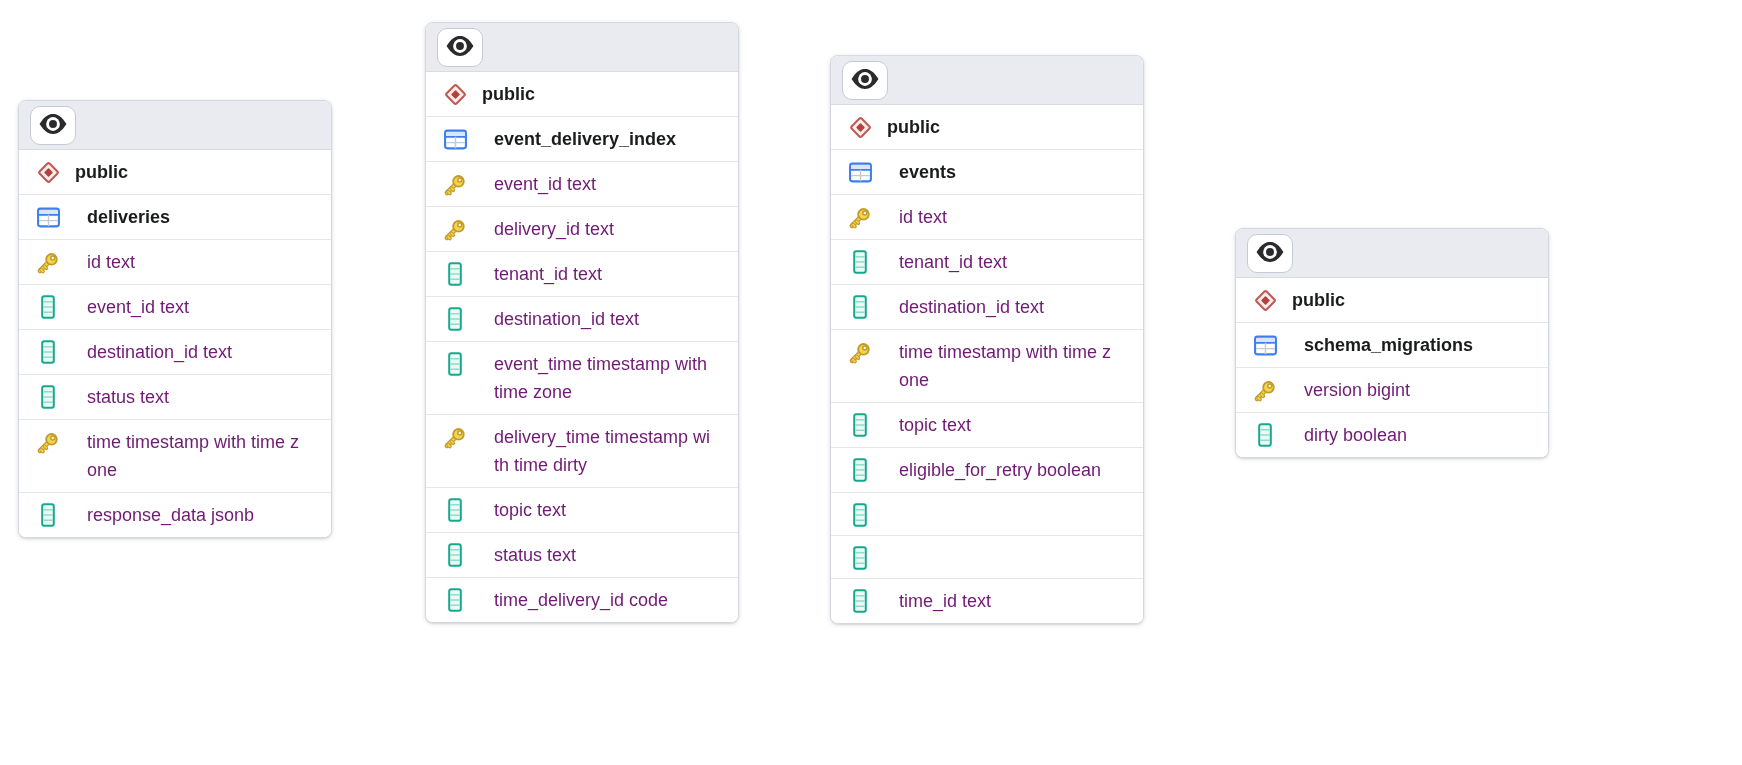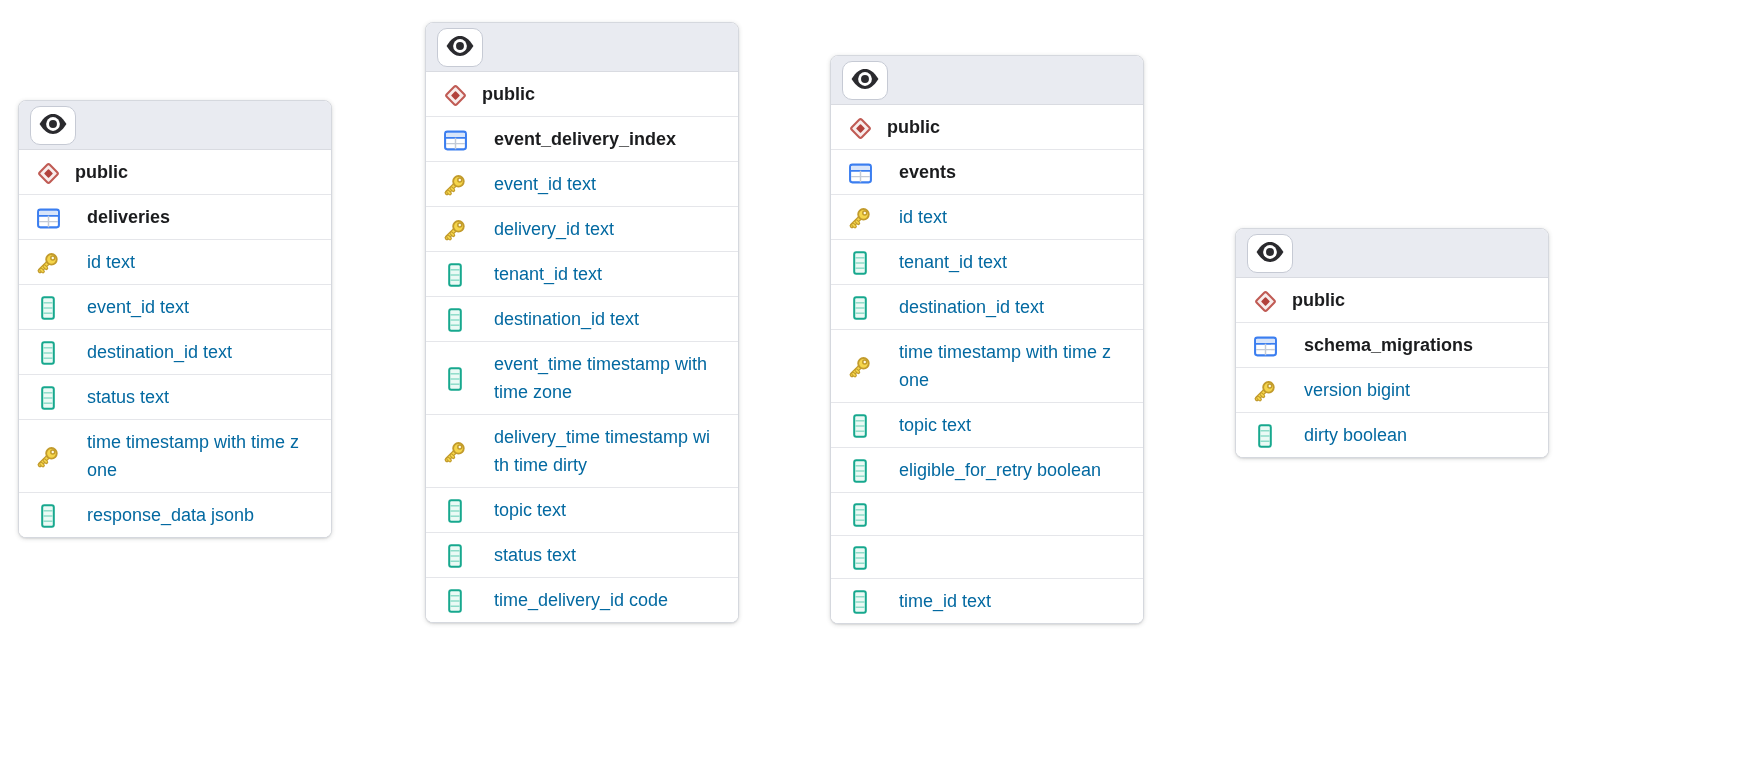--- a/index.html
+++ b/index.html
@@ -39,37 +39,37 @@
     border-radius: 10px;
     display: flex;
     align-items: center;
     justify-content: center;
     padding: 0;
     cursor: pointer;
   }
   .card-body { background: #ffffff; }
   .row {
     display: flex;
-    align-items: center;
+    align-items: flex-start;
     padding: 8px 0 8px 14px;
     background: #ffffff;
   }
   .row + .row { border-top: 1px solid #e5e6ea; gap: 12px; }
   .icon-slot {
     flex: 0 0 30px;
     display: flex;
     justify-content: center;
     padding-top: 2px;
   }
   .row-label {
     margin-left: 12px;
     width: 218px;
     font-size: 18px;
     line-height: 28px;
-    color: #0369a1;
+    color: #701a75;
     word-break: break-all;
   }
   .bold { font-weight: 700; color: #1b1c1e; }
 </style>
 </head>
 <body>
 
 <div id="canvas">
     <div class="card" style="left: 18px; top: 100px;">
     <div class="card-header">

